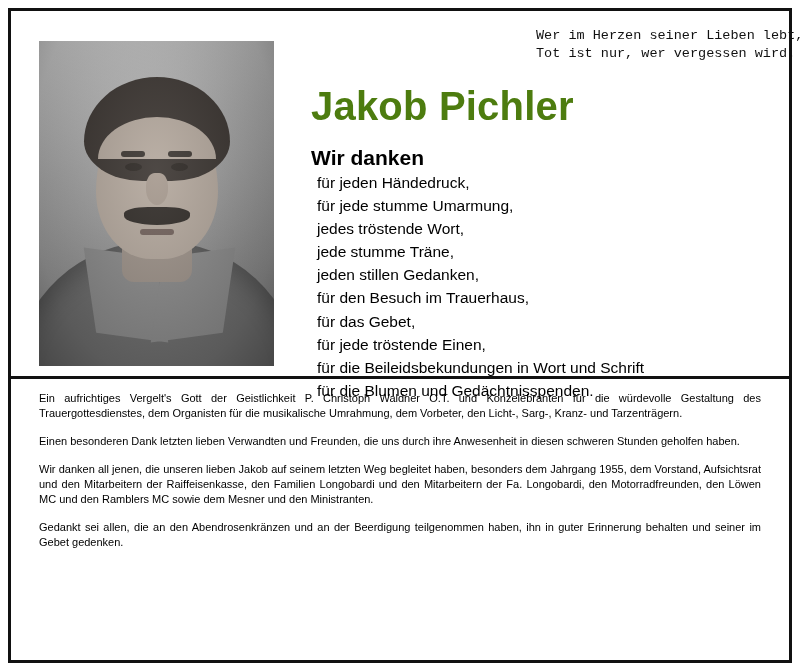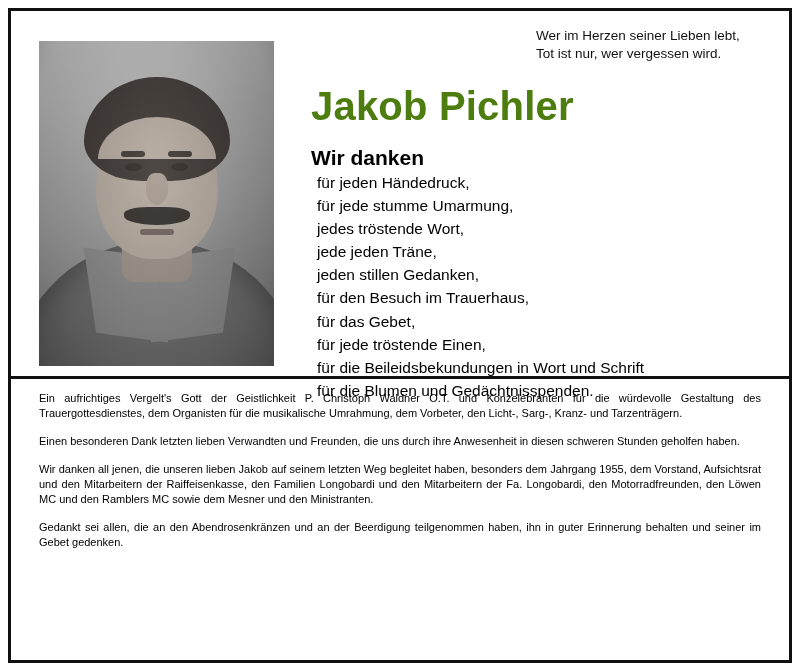--- a/index.html
+++ b/index.html
@@ -172,21 +172,21 @@
 
   .motto {
     position: absolute;
     left: 525px;
     top: 16px;
     width: 245px;
     font-size: 13.5px;
     line-height: 1.35;
     color: #111;
   }
-  .motto div { white-space: nowrap; }
+  .motto div { white-space: nowrap; font-family: Liberation Mono, monospace; }
 
   .deceased-name {
     position: absolute;
     left: 300px;
     top: 73px;
     font-size: 40px;
     font-weight: bold;
     letter-spacing: 0.2px;
     color: #4d7c0f;
   }
@@ -265,21 +265,21 @@
       </div>
 
       <div class="deceased-name">Jakob Pichler</div>
 
       <div class="thanks-heading">Wir danken</div>
 
       <div class="thanks-list">
         <div>für jeden Händedruck,</div>
         <div>für jede stumme Umarmung,</div>
         <div>jedes tröstende Wort,</div>
-        <div>jede jeden Träne,</div>
+        <div>jede stumme Träne,</div>
         <div>jeden stillen Gedanken,</div>
         <div>für den Besuch im Trauerhaus,</div>
         <div>für das Gebet,</div>
         <div>für jede tröstende Einen,</div>
         <div>für die Beileidsbekundungen in Wort und Schrift</div>
         <div>für die Blumen und Gedächtnisspenden.</div>
       </div>
     </div>
 
     <div class="divider"></div>

